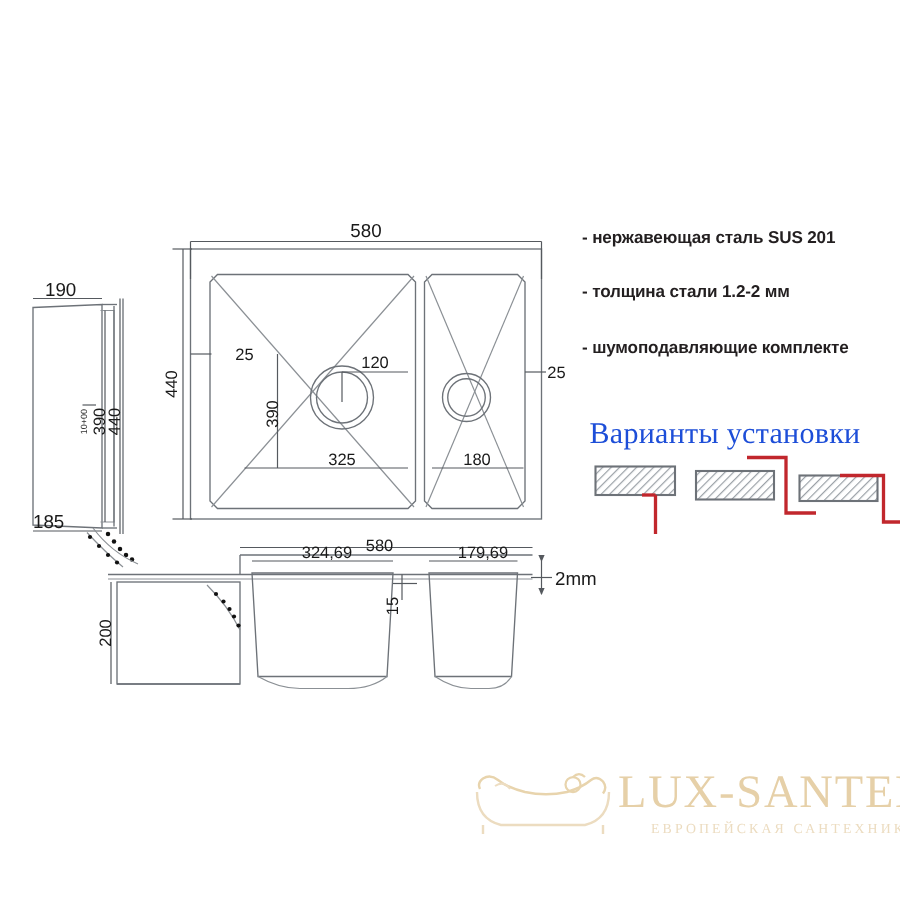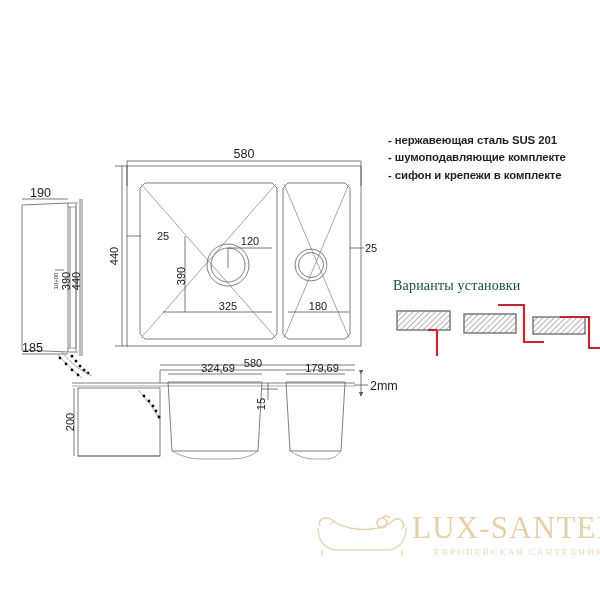--- a/index.html
+++ b/index.html
@@ -34,29 +34,30 @@
     width: 212px;
   }
   .spec-line {
     font-family: "Liberation Sans", sans-serif;
     font-size: 11.4px;
     font-weight: 700;
     color: #231f20;
     line-height: 17.4px;
     white-space: nowrap;
     letter-spacing: -0.1px;
+    margin-top: 19px;
   }
   .install-title {
     position: absolute;
     left: 393px;
     top: 278px;
     font-family: "Liberation Serif", serif;
-    font-size: 14px;
+    font-size: 20px;
     font-weight: 400;
-    color: #14532d;
+    color: #1d4ed8;
     white-space: nowrap;
     letter-spacing: 0.2px;
   }
   .logo-wrap {
     position: absolute;
     left: 308px;
     top: 506px;
     width: 286px;
     height: 62px;
   }
@@ -299,22 +300,22 @@
       <path d="M2,16 Q2,34 18,38 L74,38 Q90,34 90,16" fill="none" stroke="#ecdcc0" stroke-width="1.6"></path>
       <path d="M6,38 L6,44 M86,38 L86,44" fill="none" stroke="#ecdcc0" stroke-width="1.6"></path>
       <circle cx="66" cy="11" r="5" fill="none" stroke="#e8d4ad" stroke-width="1.5"></circle>
       <path d="M66,6 Q70,2 74,6" fill="none" stroke="#e8d4ad" stroke-width="1.5"></path>
       <path d="M14,12 Q20,8 24,14" fill="none" stroke="#edddc2" stroke-width="1.3"></path>
     </g>
   </svg>
 
   <div class="spec-list">
     <div class="spec-line">- нержавеющая сталь SUS 201</div>
+    <div class="spec-line">- толщина стали 1.2-2 мм</div>
     <div class="spec-line">- шумоподавляющие комплекте</div>
-    <div class="spec-line">- сифон и крепежи в комплекте</div>
   </div>
 
   <div class="install-title">Варианты установки</div>
 
   <div class="logo-wrap">
     <div class="logo-text">LUX-SANTEH</div>
     <div class="logo-sub">ЕВРОПЕЙСКАЯ САНТЕХНИКА</div>
   </div>
 
 </div>

